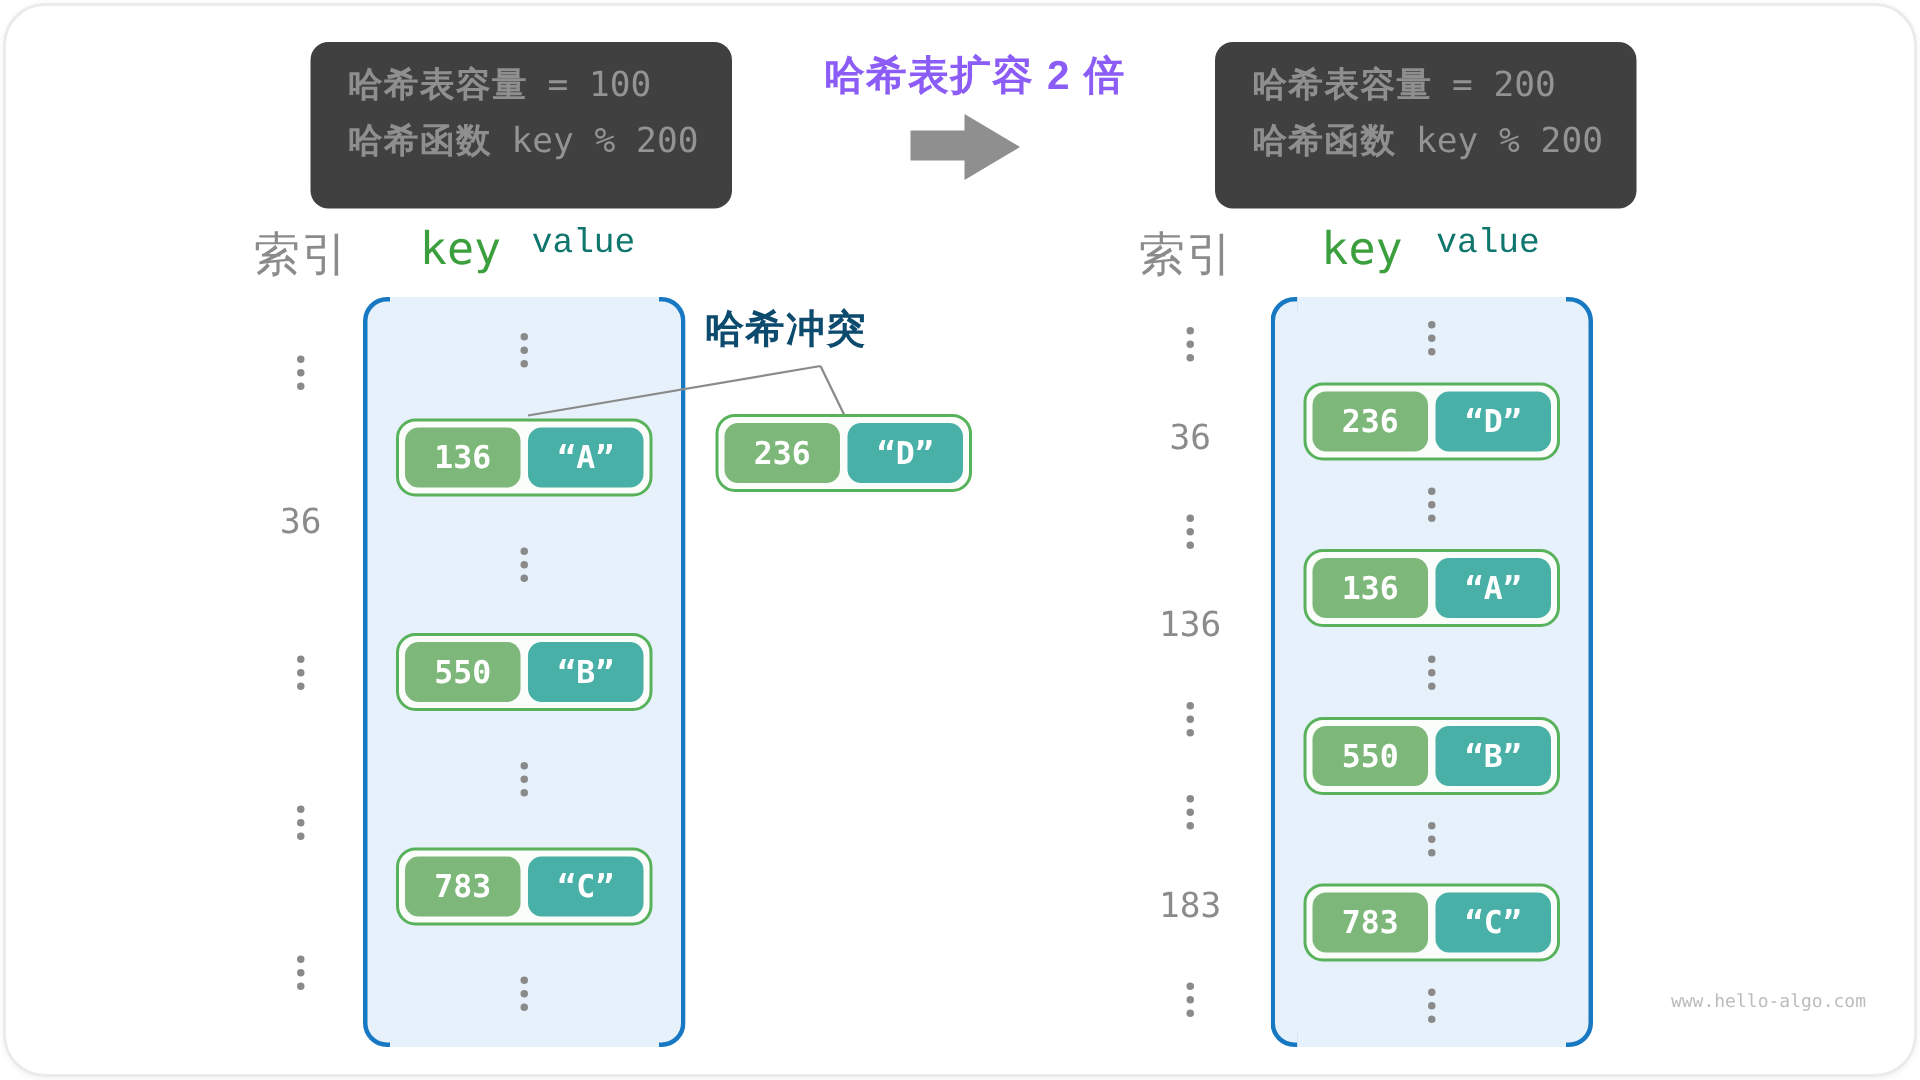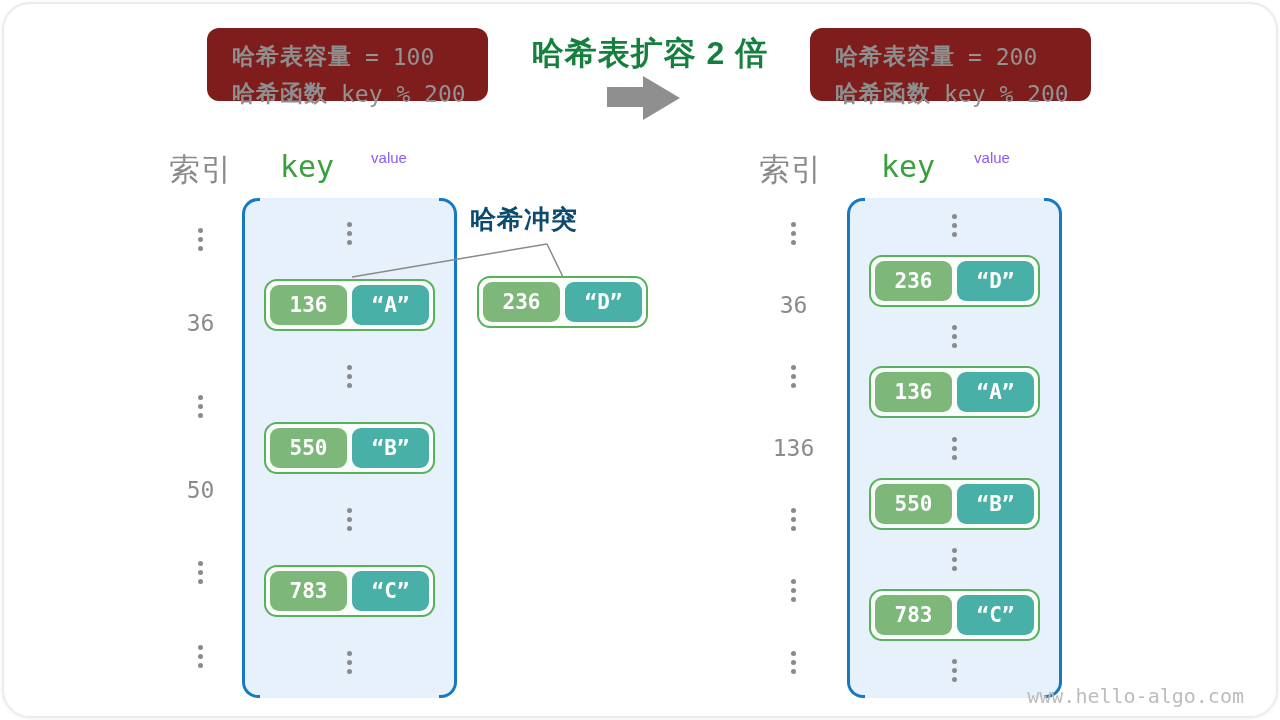--- a/index.html
+++ b/index.html
@@ -8,42 +8,42 @@
     font-family:"Liberation Sans", sans-serif;
   }
   .card {
     position:absolute; inset:2px; background:#fff;
     border:2px solid #ebebeb; border-radius:28px;
     box-shadow:0 1px 5px rgba(0,0,0,0.05);
   }
 
   
   .cap-box {
-    position:absolute; width:281px; height:73px; box-sizing:border-box;
-    background:#7f1d1d; border-radius:12px;
+    position:absolute; width:281px; height:111px; box-sizing:border-box;
+    background:#404040; border-radius:12px;
     padding:10px 0 0 25px;
   }
   .cap-line { display:flex; align-items:center; gap:13px; height:37px; white-space:nowrap; }
   .cap-label { font-weight:bold; font-size:23px; color:#8f8f8f; letter-spacing:1px; }
   .cap-value { font-family:"DejaVu Sans Mono", monospace; font-size:23px; color:#939393; }
   .cap-box.before { left:207px; top:28px; }
   .cap-box.after  { left:810px; top:28px; }
 
   
   .center-title {
     position:absolute; left:650px; top:32px; transform:translateX(-50%);
-    font-size:32px; font-weight:bold; color:#15803d; white-space:nowrap; letter-spacing:1px;
+    font-size:27px; font-weight:bold; color:#8b5cf6; white-space:nowrap; letter-spacing:1px;
   }
   .arrow-wrap { position:absolute; left:605px; top:74px; }
 
   
   .hdr { position:absolute; top:149px; transform:translateX(-50%); white-space:nowrap; }
   .hdr-index { font-size:31px; color:#8b8b8b; letter-spacing:1px; }
   .hdr-key   { font-family:"DejaVu Sans Mono", monospace; font-size:30px; color:#3c9f3e; }
-  .hdr-value { font-family:Liberation Sans, sans-serif; font-size:15px; color:#8b5cf6; }
+  .hdr-value { font-family:Liberation Mono, monospace; font-size:23px; color:#0f766e; }
 
   
   .hash-table { position:absolute; top:198px; height:500px; display:flex; }
   .hash-table.left  { left:159px; }
   .hash-table.right { left:740px; }
   .index-col { display:flex; flex-direction:column; }
   .hash-table.left  .index-col { width:83px; }
   .hash-table.right .index-col { width:107px; }
   .bucket {
     position:relative; width:215px; box-sizing:border-box;
@@ -73,22 +73,22 @@
 
   
   .collision-pair { position:absolute; left:477px; top:276px; }
   .collision-label {
     position:absolute; left:524px; top:202px; transform:translateX(-50%);
     color:#0c4a6e; font-weight:bold; font-size:26px; white-space:nowrap; letter-spacing:1px;
   }
   svg.lines { position:absolute; left:0; top:0; pointer-events:none; }
 
   .watermark {
-    position:absolute; right:36px; top:684px;
-    font-family:"DejaVu Sans Mono", monospace; font-size:20px; color:#bcbcbc;
+    position:absolute; right:36px; top:660px;
+    font-family:"DejaVu Sans Mono", monospace; font-size:12px; color:#bcbcbc;
   }
 </style>
 </head>
 <body>
 
 <div class="card"></div>
 
 <div class="cap-box before">
   <div class="cap-line">
     <span class="cap-label">哈希表容量</span>
@@ -137,23 +137,20 @@
       </div>
     <div class="slot">
         <span class="idx">36</span>
       </div>
     <div class="slot">
         <span class="dots">
           <i></i>
           <i></i>
           <i></i>
         </span>
-      </div>
-    <div class="slot">
-        <span class="idx">50</span>
       </div>
     <div class="slot">
         <span class="dots">
           <i></i>
           <i></i>
           <i></i>
         </span>
       </div>
     <div class="slot">
         <span class="dots">
@@ -257,20 +254,23 @@
         </span>
       </div>
     <div class="slot">
         <span class="dots">
           <i></i>
           <i></i>
           <i></i>
         </span>
       </div>
     <div class="slot">
+        <span class="idx">183</span>
+      </div>
+    <div class="slot">
         <span class="dots">
           <i></i>
           <i></i>
           <i></i>
         </span>
       </div>
   </div>
   <div class="bucket">
     <div class="bracket l"></div>
     <div class="bracket r"></div>

